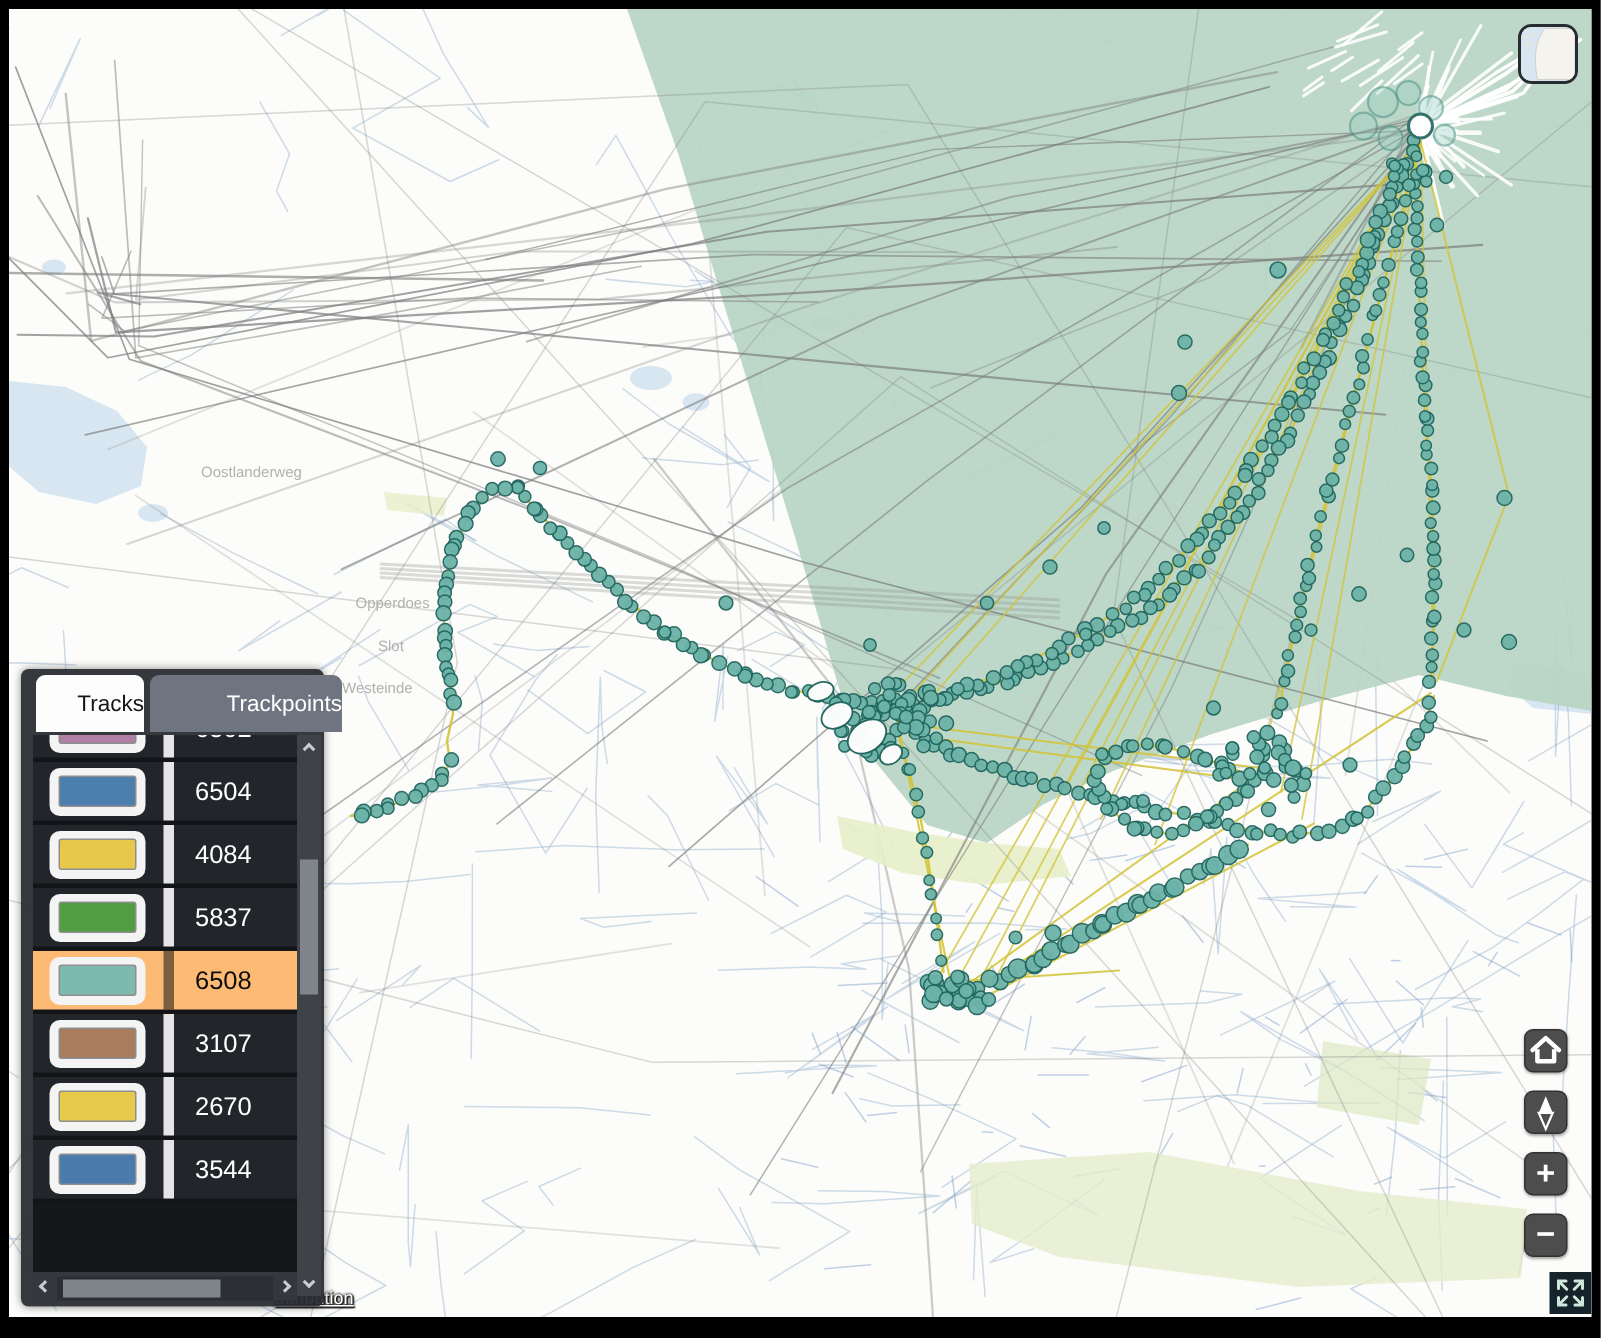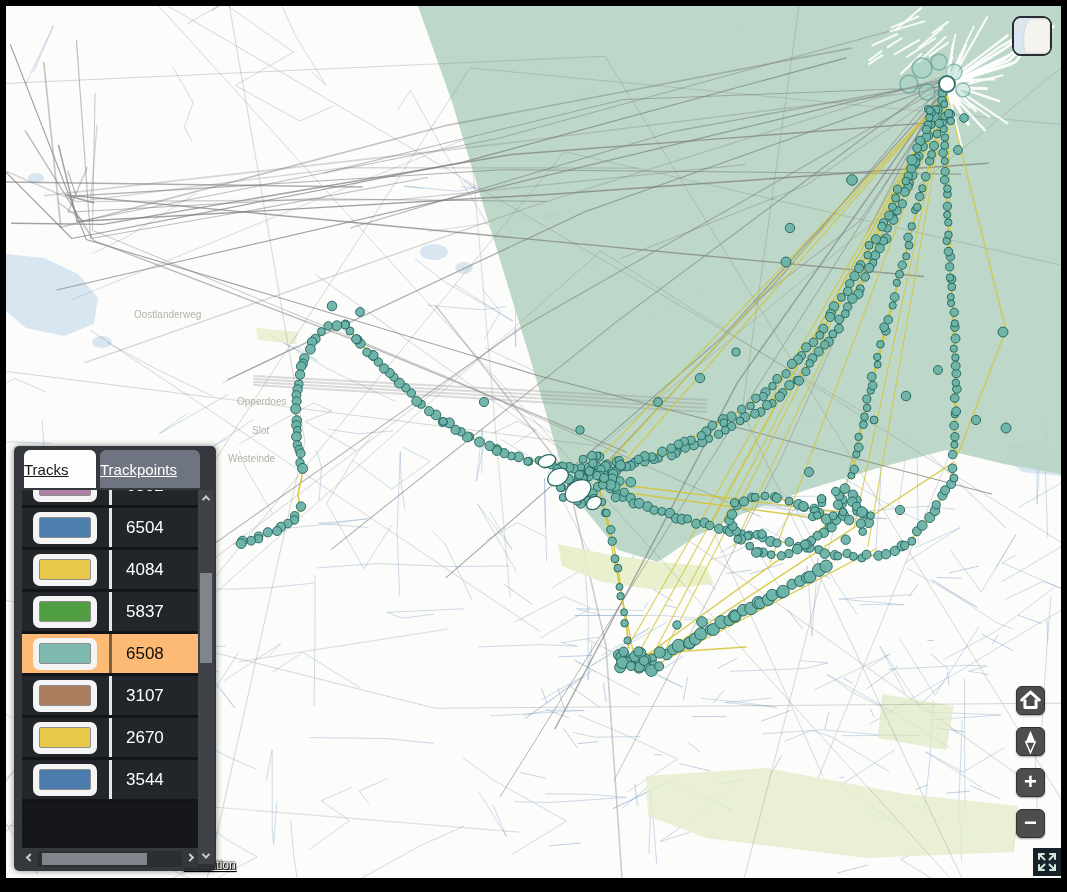--- a/index.html
+++ b/index.html
@@ -4,32 +4,32 @@
 <style>
   html,body{margin:0;padding:0;background:#222;}
   *{box-sizing:border-box;font-family:"Liberation Sans",sans-serif;}
   .frame{width:1067px;height:892px;border:6px solid #000;border-bottom:14px solid #000;background:#000;}
   .map{position:relative;width:1055px;height:872px;overflow:hidden;background:#fcfcfa;}
   .map svg.base{position:absolute;left:0;top:0;}
 
   
   .panel{position:absolute;left:8px;top:440px;width:202px;height:425px;background:rgba(38,41,46,0.93);
          border-radius:5px;z-index:20;box-shadow:0 0 6px rgba(0,0,0,.45);}
-  .tab{position:absolute;top:4px;height:38px;display:flex;align-items:center;justify-content:flex-start;
-       font-size:15px;border-radius:6px 6px 0 0;cursor:default;text-decoration:underline;}
+  .tab{position:absolute;top:4px;height:38px;display:flex;align-items:center;justify-content:flex-end;
+       font-size:15px;border-radius:6px 6px 0 0;cursor:default;}
   .tab.active{left:10px;width:72px;background:#fdfdfd;color:#161616;z-index:2;}
-  .tab.inactive{left:86px;width:100px;background:#6f7580;color:#fff;}
+  .tab.inactive{left:86px;width:128px;background:#6f7580;color:#fff;}
   .listbody{position:absolute;left:8px;top:44px;width:176px;height:358px;overflow:hidden;background:#15171b;}
   .rows{position:relative;top:-24px;}
   .row{height:42px;display:flex;align-items:center;background:#22262b;border-bottom:3px solid #121418;}
   .sw{width:64px;height:32px;margin-left:11px;background:#f4f4f4;border-radius:7px;
       display:flex;align-items:center;justify-content:center;flex:0 0 auto;}
   .sw i{display:block;width:52px;height:21px;border-radius:2px;border:1px solid #8e8e8e;}
   .lbl{align-self:stretch;display:flex;align-items:center;flex:1;margin-left:12px;
-       border-left:3px solid #e5e5e5;padding-left:14px;color:#fff;font-size:17px;}
+       border-left:7px solid #e5e5e5;padding-left:14px;color:#fff;font-size:17px;}
   .row.sel .lbl{color:#0d0d0d;border-left-color:rgba(18,20,24,.55);}
 
   .vscroll{position:absolute;left:184px;top:44px;width:16px;height:374px;background:#3f4348;}
   .vthumb{position:absolute;left:2px;top:83px;width:12px;height:90px;background:#80858c;}
   .hscroll{position:absolute;left:8px;top:405px;width:176px;height:16px;background:#2b2e33;}
   .hthumb{position:absolute;left:20px;top:2px;width:105px;height:12px;background:#80858c;}
   .sbtn{position:absolute;width:16px;height:16px;display:flex;align-items:center;justify-content:center;background:#3f4348;}
   .chev{display:inline-block;width:6px;height:6px;border-left:2px solid #c9ccd1;border-top:2px solid #c9ccd1;}
   .chev.up{transform:rotate(45deg) translate(1px,1px);}
   .chev.down{transform:rotate(225deg) translate(1px,1px);}

